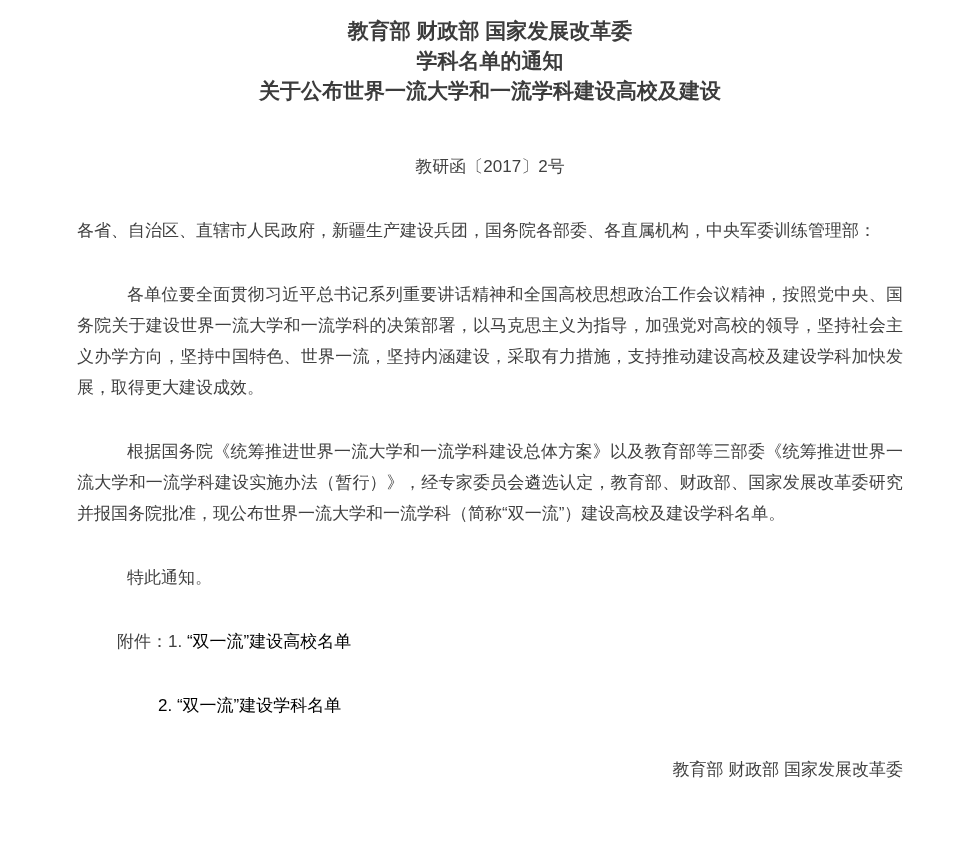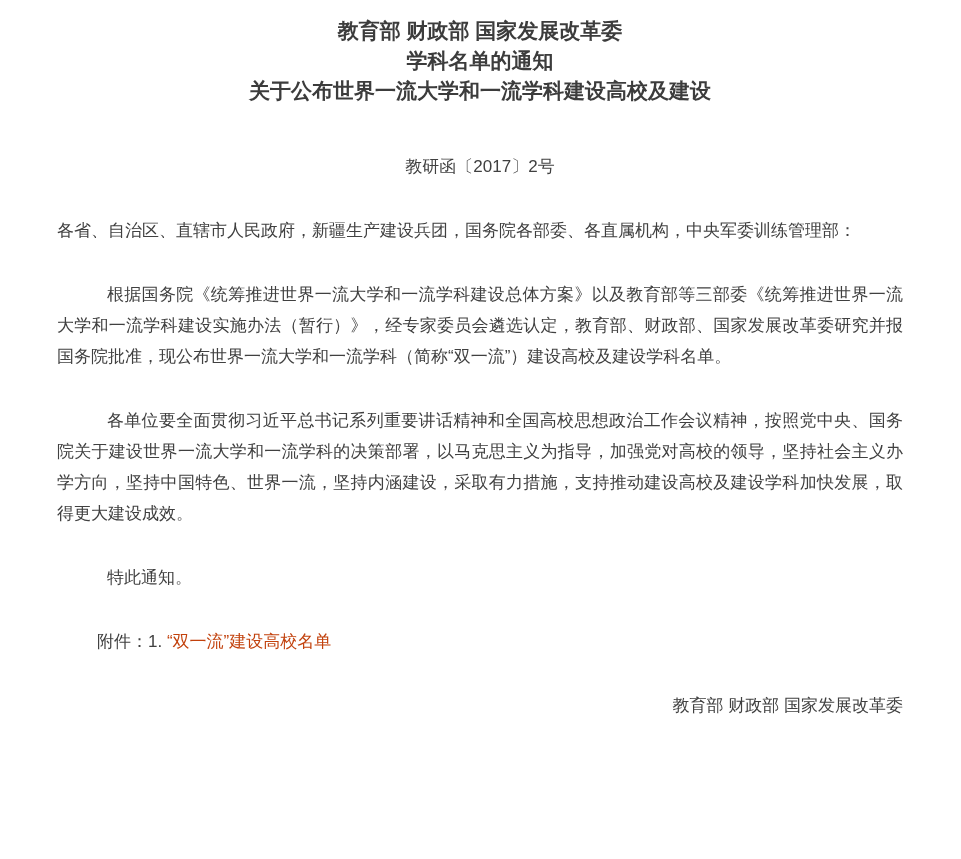--- a/index.html
+++ b/index.html
@@ -11,20 +11,21 @@
     width: 961px;
     height: 859px;
     overflow: hidden;
     font-family: "Liberation Sans", "DejaVu Sans", sans-serif;
     color: #404040;
   }
   .doc {
     padding: 16px 58px 0 57px;
     font-size: 17px;
     line-height: 31px;
+    margin-left: 20px;
   }
   .doc-title {
     margin: 0;
     font-size: 21px;
     line-height: 30px;
     font-weight: 700;
     text-align: center;
     color: #3c3c3c;
   }
   .doc-title .title-line { display: block; }
@@ -43,21 +44,21 @@
   .closing {
     text-indent: 50px;
   }
   .attach-line-1 {
     text-indent: 40px;
   }
   .attach-line-2 {
     padding-left: 81px;
   }
   .attach-link {
-    color: #c2410c;
+    color: #000000;
     text-decoration: none;
     cursor: pointer;
   }
   .signature-line, .date-line {
     text-align: right;
   }
 </style>
 </head>
 <body>
 
@@ -66,27 +67,30 @@
   <h1 class="doc-title">
     <span class="title-line">教育部 财政部 国家发展改革委</span>
     <span class="title-line">学科名单的通知</span>
     <span class="title-line">关于公布世界一流大学和一流学科建设高校及建设</span>
   </h1>
 
   <p class="doc-number">教研函〔2017〕2号</p>
 
   <p class="recipients">各省、自治区、直辖市人民政府，新疆生产建设兵团，国务院各部委、各直属机构，中央军委训练管理部：</p>
 
+  <p class="body-para">各单位要全面贯彻习近平总书记系列重要讲话精神和全国高校思想政治工作会议精神，按照党中央、国务院关于建设世界一流大学和一流学科的决策部署，以马克思主义为指导，加强党对高校的领导，坚持社会主义办学方向，坚持中国特色、世界一流，坚持内涵建设，采取有力措施，支持推动建设高校及建设学科加快发展，取得更大建设成效。</p>
+
   <p class="body-para">根据国务院《统筹推进世界一流大学和一流学科建设总体方案》以及教育部等三部委《统筹推进世界一流大学和一流学科建设实施办法（暂行）》，经专家委员会遴选认定，教育部、财政部、国家发展改革委研究并报国务院批准，现公布世界一流大学和一流学科（简称“双一流”）建设高校及建设学科名单。</p>
-
-  <p class="body-para">各单位要全面贯彻习近平总书记系列重要讲话精神和全国高校思想政治工作会议精神，按照党中央、国务院关于建设世界一流大学和一流学科的决策部署，以马克思主义为指导，加强党对高校的领导，坚持社会主义办学方向，坚持中国特色、世界一流，坚持内涵建设，采取有力措施，支持推动建设高校及建设学科加快发展，取得更大建设成效。</p>
 
   <p class="closing">特此通知。</p>
 
   <p class="attach-line-1">
     <span>附件：</span><span>1. </span><a class="attach-link" href="#">“双一流”建设高校名单</a>
   </p>
 
+  <p class="attach-line-2">
+    <a class="attach-link" href="#">2. “双一流”建设学科名单</a>
+  </p>
 
   <p class="signature-line">教育部 财政部 国家发展改革委</p>
 
 
 </div>
 
 </body></html>

